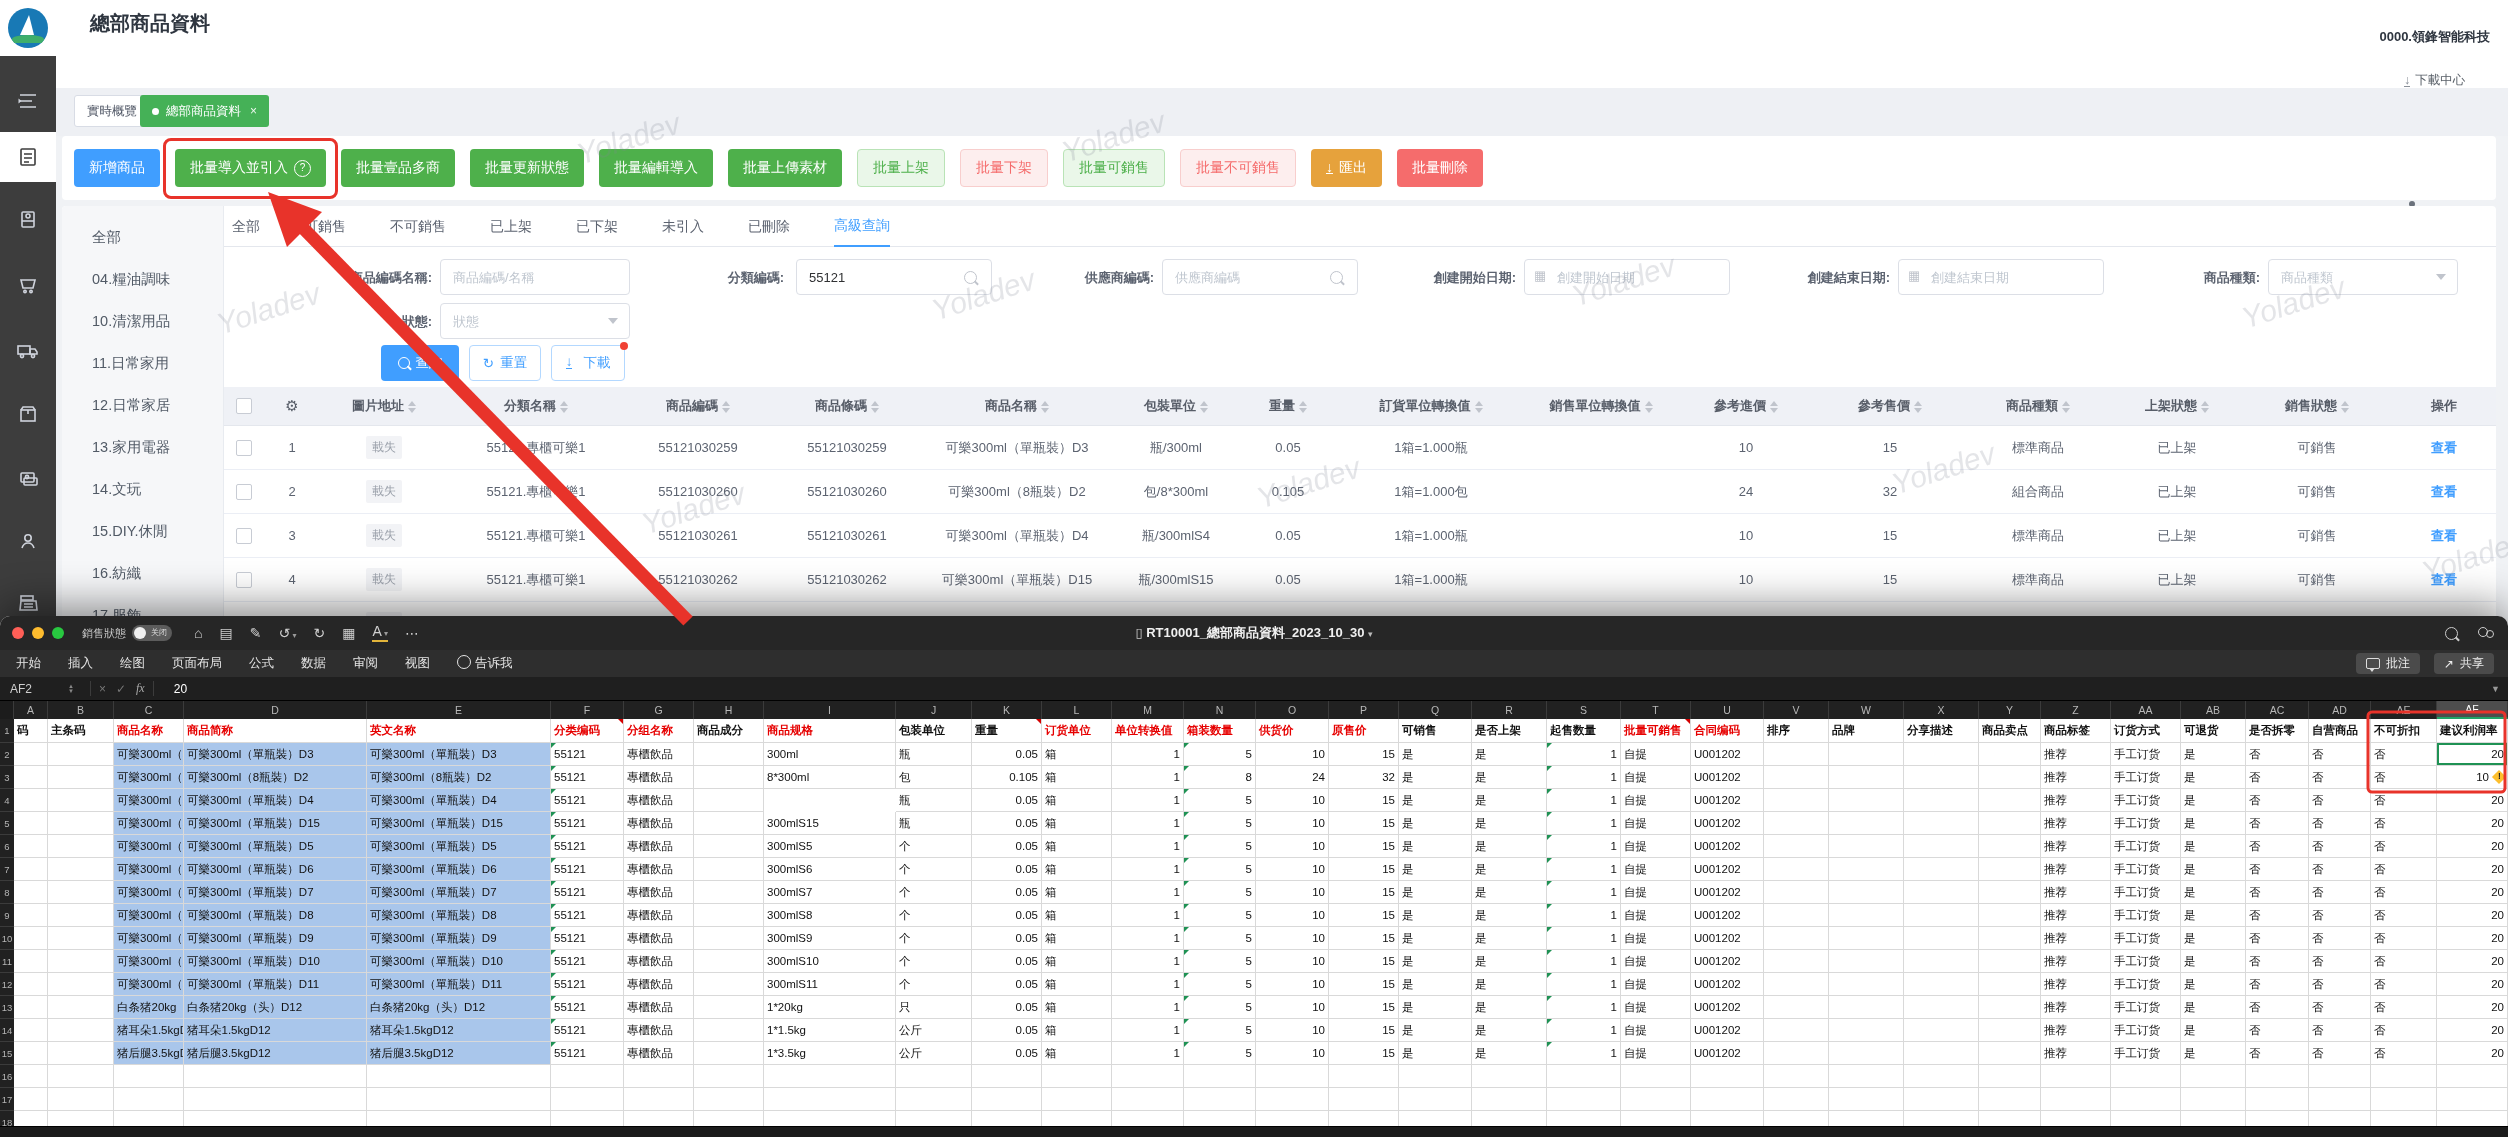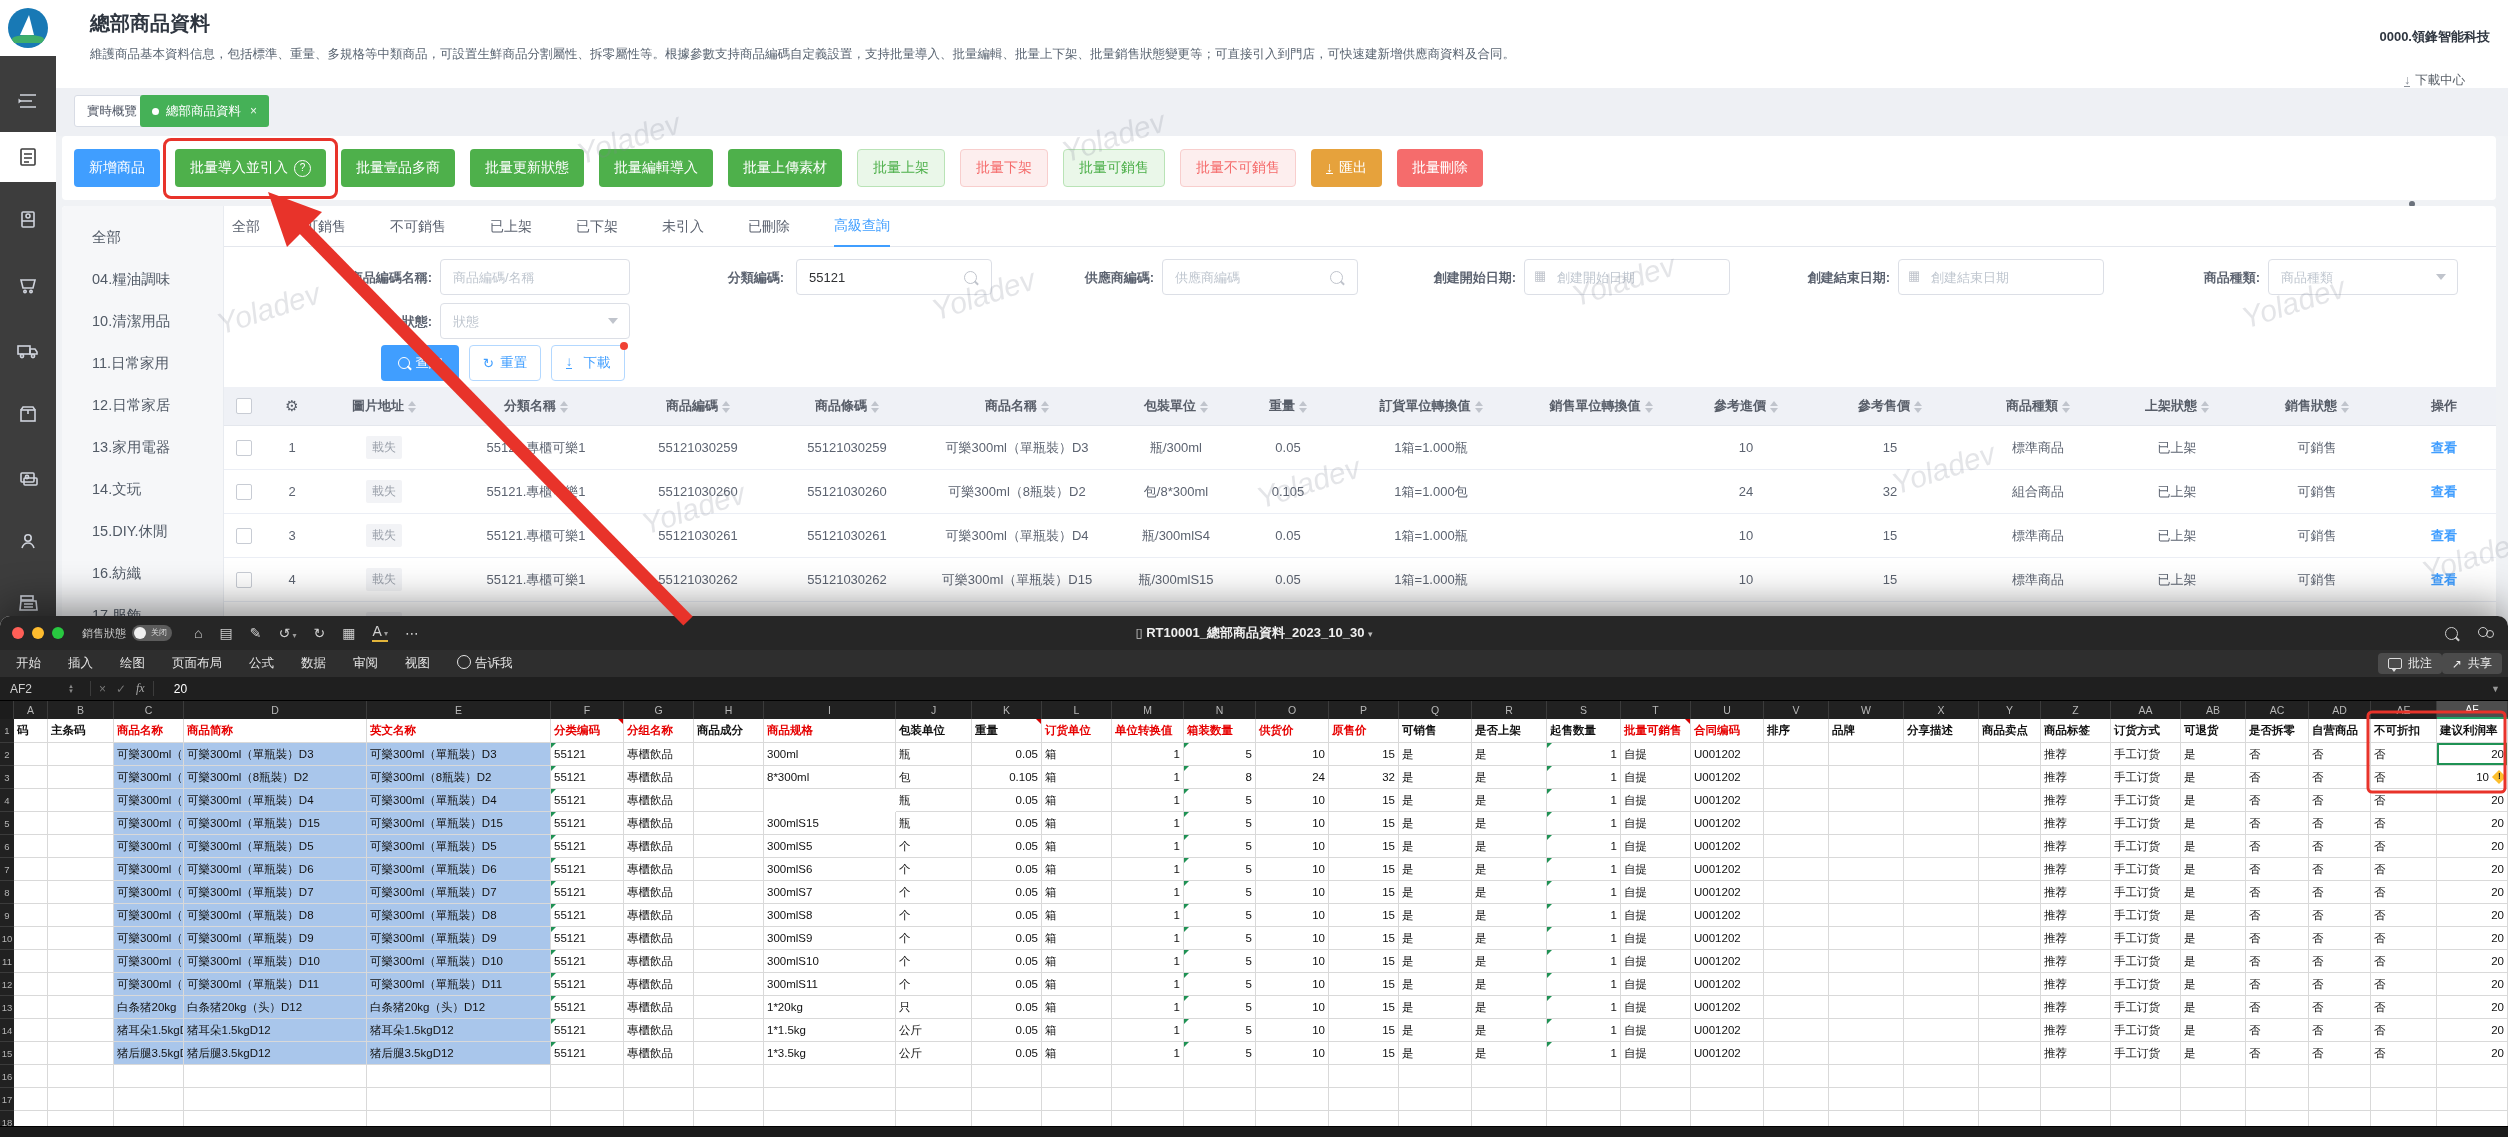--- a/index.html
+++ b/index.html
@@ -105,21 +105,21 @@
   .sheet-title{position:absolute;left:0;right:0;text-align:center;font-size:13px;font-weight:bold;color:#f0f0f0;pointer-events:none;}
   .ttl-right{position:absolute;right:14px;display:flex;gap:18px;align-items:center;}
   .magw{width:11px;height:11px;border:1.6px solid #ccc;border-radius:50%;position:relative;display:inline-block;}
   .magw::after{content:"";position:absolute;left:9px;top:10px;width:5px;height:1.6px;background:#ccc;transform:rotate(45deg);}
   .pplw{width:18px;height:12px;position:relative;display:inline-block;}
   .pplw::before{content:"";position:absolute;left:2px;top:0;width:8px;height:8px;border:1.5px solid #ccc;border-radius:50%;}
   .pplw::after{content:"";position:absolute;left:10px;top:3px;width:6px;height:6px;border:1.5px solid #ccc;border-radius:50%;}
   .mbar{height:27px;background:#2e2e2e;display:flex;align-items:center;gap:27px;padding-left:16px;
     color:#e5e5e5;font-size:12.5px;position:relative;}
   .mbar .bulb{width:12px;height:12px;border:1.4px solid #e5e5e5;border-radius:50%;display:inline-block;margin-right:4px;vertical-align:-2px;}
-  .mbtns{position:absolute;right:6px;display:flex;}
+  .mbtns{position:absolute;right:14px;display:flex;gap:14px;}
   .mbtn{background:#4b4b4b;color:#eee;border-radius:4px;height:21px;display:flex;align-items:center;padding:0 10px;gap:6px;font-size:12px;}
   .bub{width:12px;height:9px;border:1.3px solid #ddd;border-radius:2px;position:relative;display:inline-block;}
   .bub::after{content:"";position:absolute;left:2px;bottom:-4px;border-left:3px solid transparent;border-right:3px solid transparent;border-top:4px solid #ddd;}
   .fbar{height:23px;background:#1f1f1f;display:flex;align-items:center;color:#cfcfcf;font-size:12px;border-bottom:1px solid #000;}
   .namebox{width:58px;padding-left:10px;}
   .spin{display:flex;flex-direction:column;margin-right:8px;color:#888;font-size:6px;line-height:5px;}
   .fdiv{width:1px;height:15px;background:#3c3c3c;margin:0 8px;}
   .fx{font-style:italic;font-family:"Liberation Serif",serif;color:#aaa;}
   .fval{margin-left:12px;color:#fff;}
   .fbar .enddn{position:absolute;right:8px;color:#999;font-size:9px;}
@@ -213,21 +213,20 @@
       <svg width="22" height="22" viewBox="0 0 22 22">
           <rect x="4" y="4" width="12" height="4"></rect>
           <path d="M4 9h15l1 9H3z"></path>
           <path d="M7 12h9M7 15h9"></path>
         </svg>
     </div>
   </div>
 
   <div class="hdr">
     <div class="hdr-title">總部商品資料</div>
-    <div class="hdr-sub">維護商品基本資料信息，包括標準、重量、多規格等中類商品，可設置生鮮商品分割屬性、拆零屬性等。根據參數支持商品編碼自定義設置，支持批量導入、批量編輯、批量上下架、批量銷售狀態變更等；可直接引入到門店，可快速建新增供應商資料及合同。</div>
     <div class="hdr-right">
       <span class="hdr-company">0000.領鋒智能科技</span>
       <span><span class="dl-i">↓</span><span>下載中心</span></span>
       <span><span class="hicon">✉</span><span>消息中心</span></span>
       <span><span class="help-i">?</span><span>幫助中心</span></span>
       <span><span class="person-i"></span><span>Yolad...</span></span>
     </div>
   </div>
 
   <div class="tabstrip">

